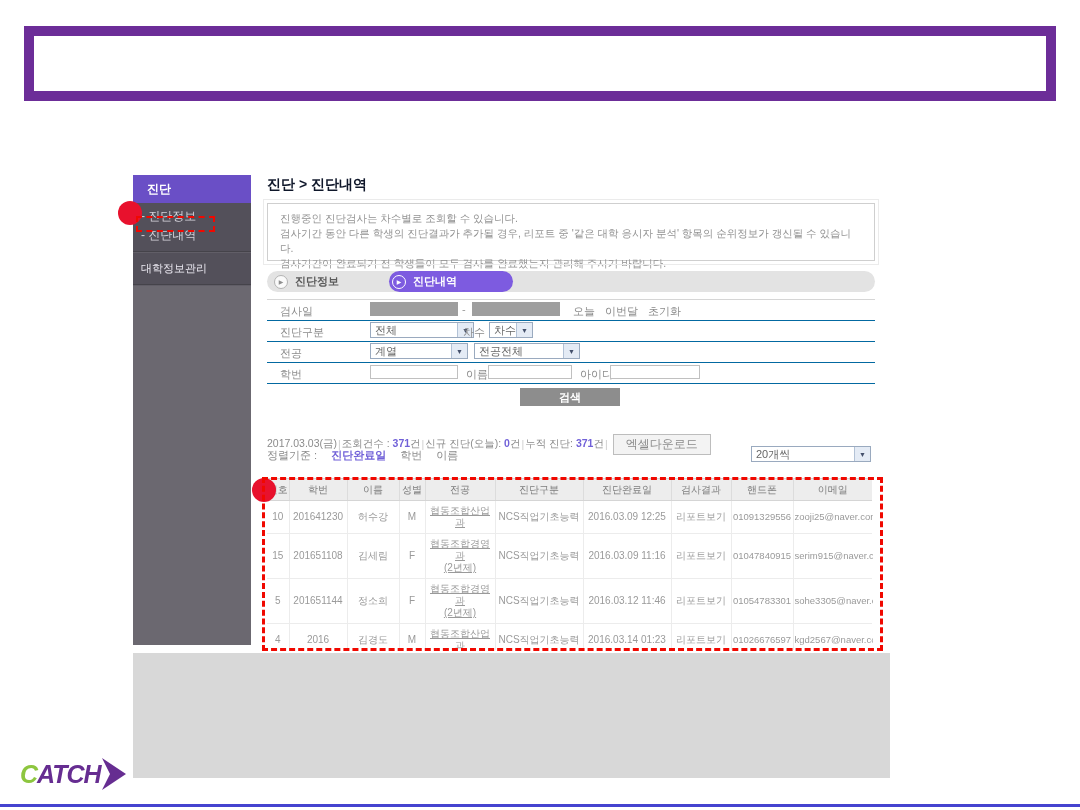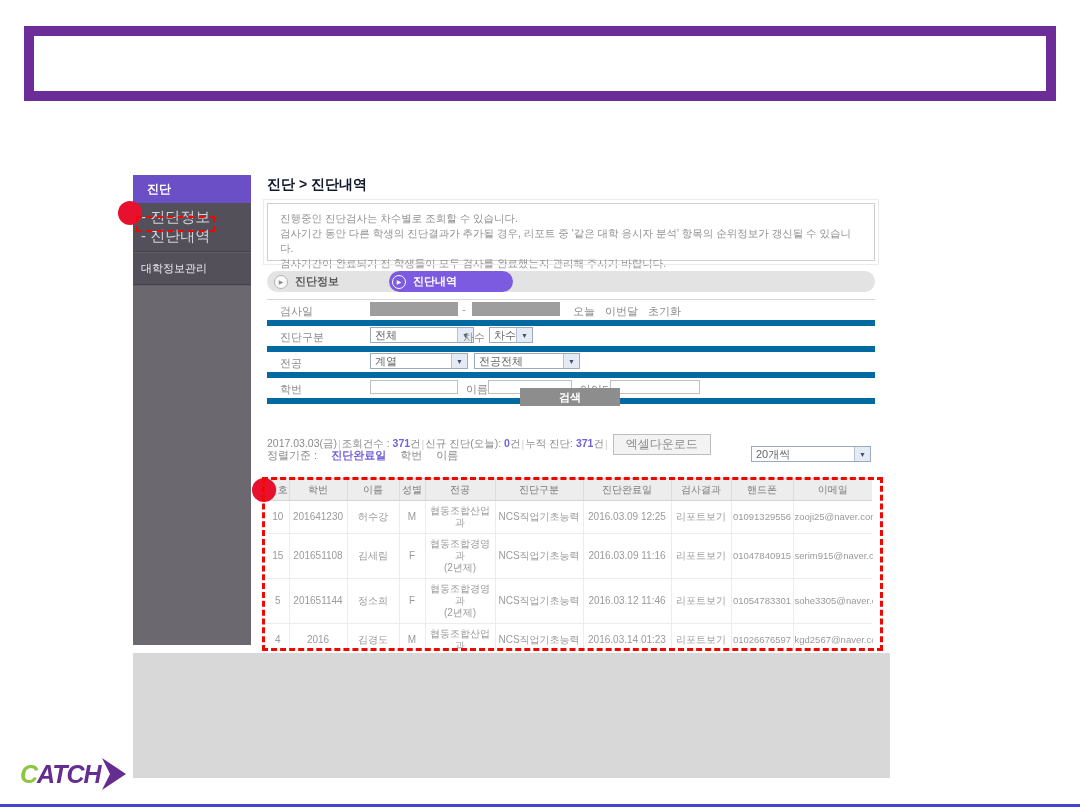--- a/index.html
+++ b/index.html
@@ -8,21 +8,21 @@
   .abs{position:absolute;}
 
   
   .top-box{left:24px;top:26px;width:1032px;height:75px;border:10px solid #6c2d98;background:#fff;box-sizing:border-box;}
 
   
   .sidebar{left:133px;top:175px;width:118px;height:470px;background:#6b6870;}
   .sb-header{height:28px;background:#6a4fc6;color:#fff;font-size:12px;font-weight:bold;
              display:flex;align-items:center;padding-left:14px;box-sizing:border-box;}
   .sb-menu{background:#53505a;padding:4px 0 6px 0;}
-  .sb-item{font-size:15px;color:#d3d1d9;padding:3px 8px;line-height:13px;cursor:pointer;}
+  .sb-item{font-size:12px;color:#d3d1d9;padding:3px 8px;line-height:13px;cursor:pointer;}
   .sb-sep{height:1px;background:#45434a;border-bottom:1px solid #615e67;}
   .sb-univ{background:#53505a;font-size:11px;color:#ece9f2;padding:8px 8px;}
 
   
   .breadcrumb{left:267px;top:176px;font-size:14px;font-weight:bold;color:#0f172a;}
 
   
   .notice{left:267px;top:203px;width:608px;height:58px;border:1px solid #cfcfcf;outline:1px solid #ebebeb;outline-offset:3px;
           box-sizing:border-box;padding:7px 12px;font-size:10.5px;line-height:15px;color:#929292;background:#fff;}
 
@@ -32,21 +32,21 @@
   .tab-circle{width:14px;height:14px;border-radius:50%;background:#fafafa;border:1px solid #b3b3b3;
               display:flex;align-items:center;justify-content:center;font-size:6px;color:#8f8f8f;box-sizing:border-box;}
   .tab-label{margin-left:7px;font-size:11px;font-weight:bold;color:#5a5a5a;}
   .tab-active{position:absolute;left:122px;top:0;width:124px;height:21px;background:#7d5be0;border-radius:11px;
               display:flex;align-items:center;cursor:pointer;}
   .tab-active .tab-circle{margin-left:3px;background:#7d5be0;border:1px solid #fff;color:#fff;}
   .tab-active .tab-label{color:#fff;}
 
   
   .form{left:267px;top:299px;width:608px;border-top:1px solid #d6d6d6;font-size:11px;color:#8b8b8b;}
-  .frow{position:relative;height:20px;border-bottom:6px solid #0369a1;}
+  .frow{position:relative;height:20px;border-bottom:1px solid #0369a1;}
   .flabel{position:absolute;left:13px;top:4px;}
   .gray-block{position:absolute;top:2px;width:88px;height:14px;background:#9e9e9e;cursor:text;}
   .dash{position:absolute;top:3px;color:#999;}
   .qlinks{position:absolute;left:306px;top:4px;display:flex;gap:10px;}
   .qlinks span{cursor:pointer;}
   .sel{position:absolute;top:1px;height:16px;border:1px solid #9aaabf;background:#fff;box-sizing:border-box;
        font-size:11px;color:#666;display:flex;align-items:center;padding-left:4px;cursor:pointer;}
   .sel .arr{position:absolute;right:0;top:0;bottom:0;width:15px;background:#e4ebf5;border-left:1px solid #b3c2d6;
             display:flex;align-items:center;justify-content:center;font-size:7px;color:#44506b;}
   .inp{position:absolute;top:2px;height:14px;border:1px solid #c0c0c0;background:#fff;box-sizing:border-box;}
@@ -68,21 +68,21 @@
   .sort-key{cursor:pointer;}
   .psize{position:absolute;right:4px;top:0;width:120px;height:16px;}
 
   
   .tablewrap{left:267px;top:478px;width:606px;height:172px;overflow:hidden;}
   table.tbl{border-collapse:collapse;width:605px;table-layout:fixed;}
   .tbl th{background:#ededed;color:#7d7d7d;font-weight:normal;font-size:10px;height:21px;
           border-right:1px solid #dcdcdc;border-bottom:1px solid #d5d5d5;border-top:1px solid #d5d5d5;padding:0;}
   .tbl td{color:#9a9a9a;font-size:10px;text-align:center;border-right:1px solid #ececec;border-bottom:1px solid #ececec;
           padding:4px 1px;line-height:12px;}
-  .tbl td.c4{white-space:pre-line;}
+  .tbl td.c4{white-space:pre-line;text-decoration:underline;}
   .tbl td.c8,.tbl td.c9{font-size:9.5px;}
   .tbl td.c7{cursor:pointer;}
   .tbl th:last-child,.tbl td:last-child{border-right:0;}
 
   
   .red-circle{width:24px;height:24px;border-radius:50%;background:#e8112d;}
   .rc1{left:118px;top:201px;}
   .rc2{left:252px;top:478px;}
   .rd1{left:136px;top:216px;width:79px;height:16px;border:2px dashed #f00800;box-sizing:border-box;}
   .rd2{left:262px;top:477px;width:621px;height:174px;border:3px dashed #f00800;box-sizing:border-box;}

